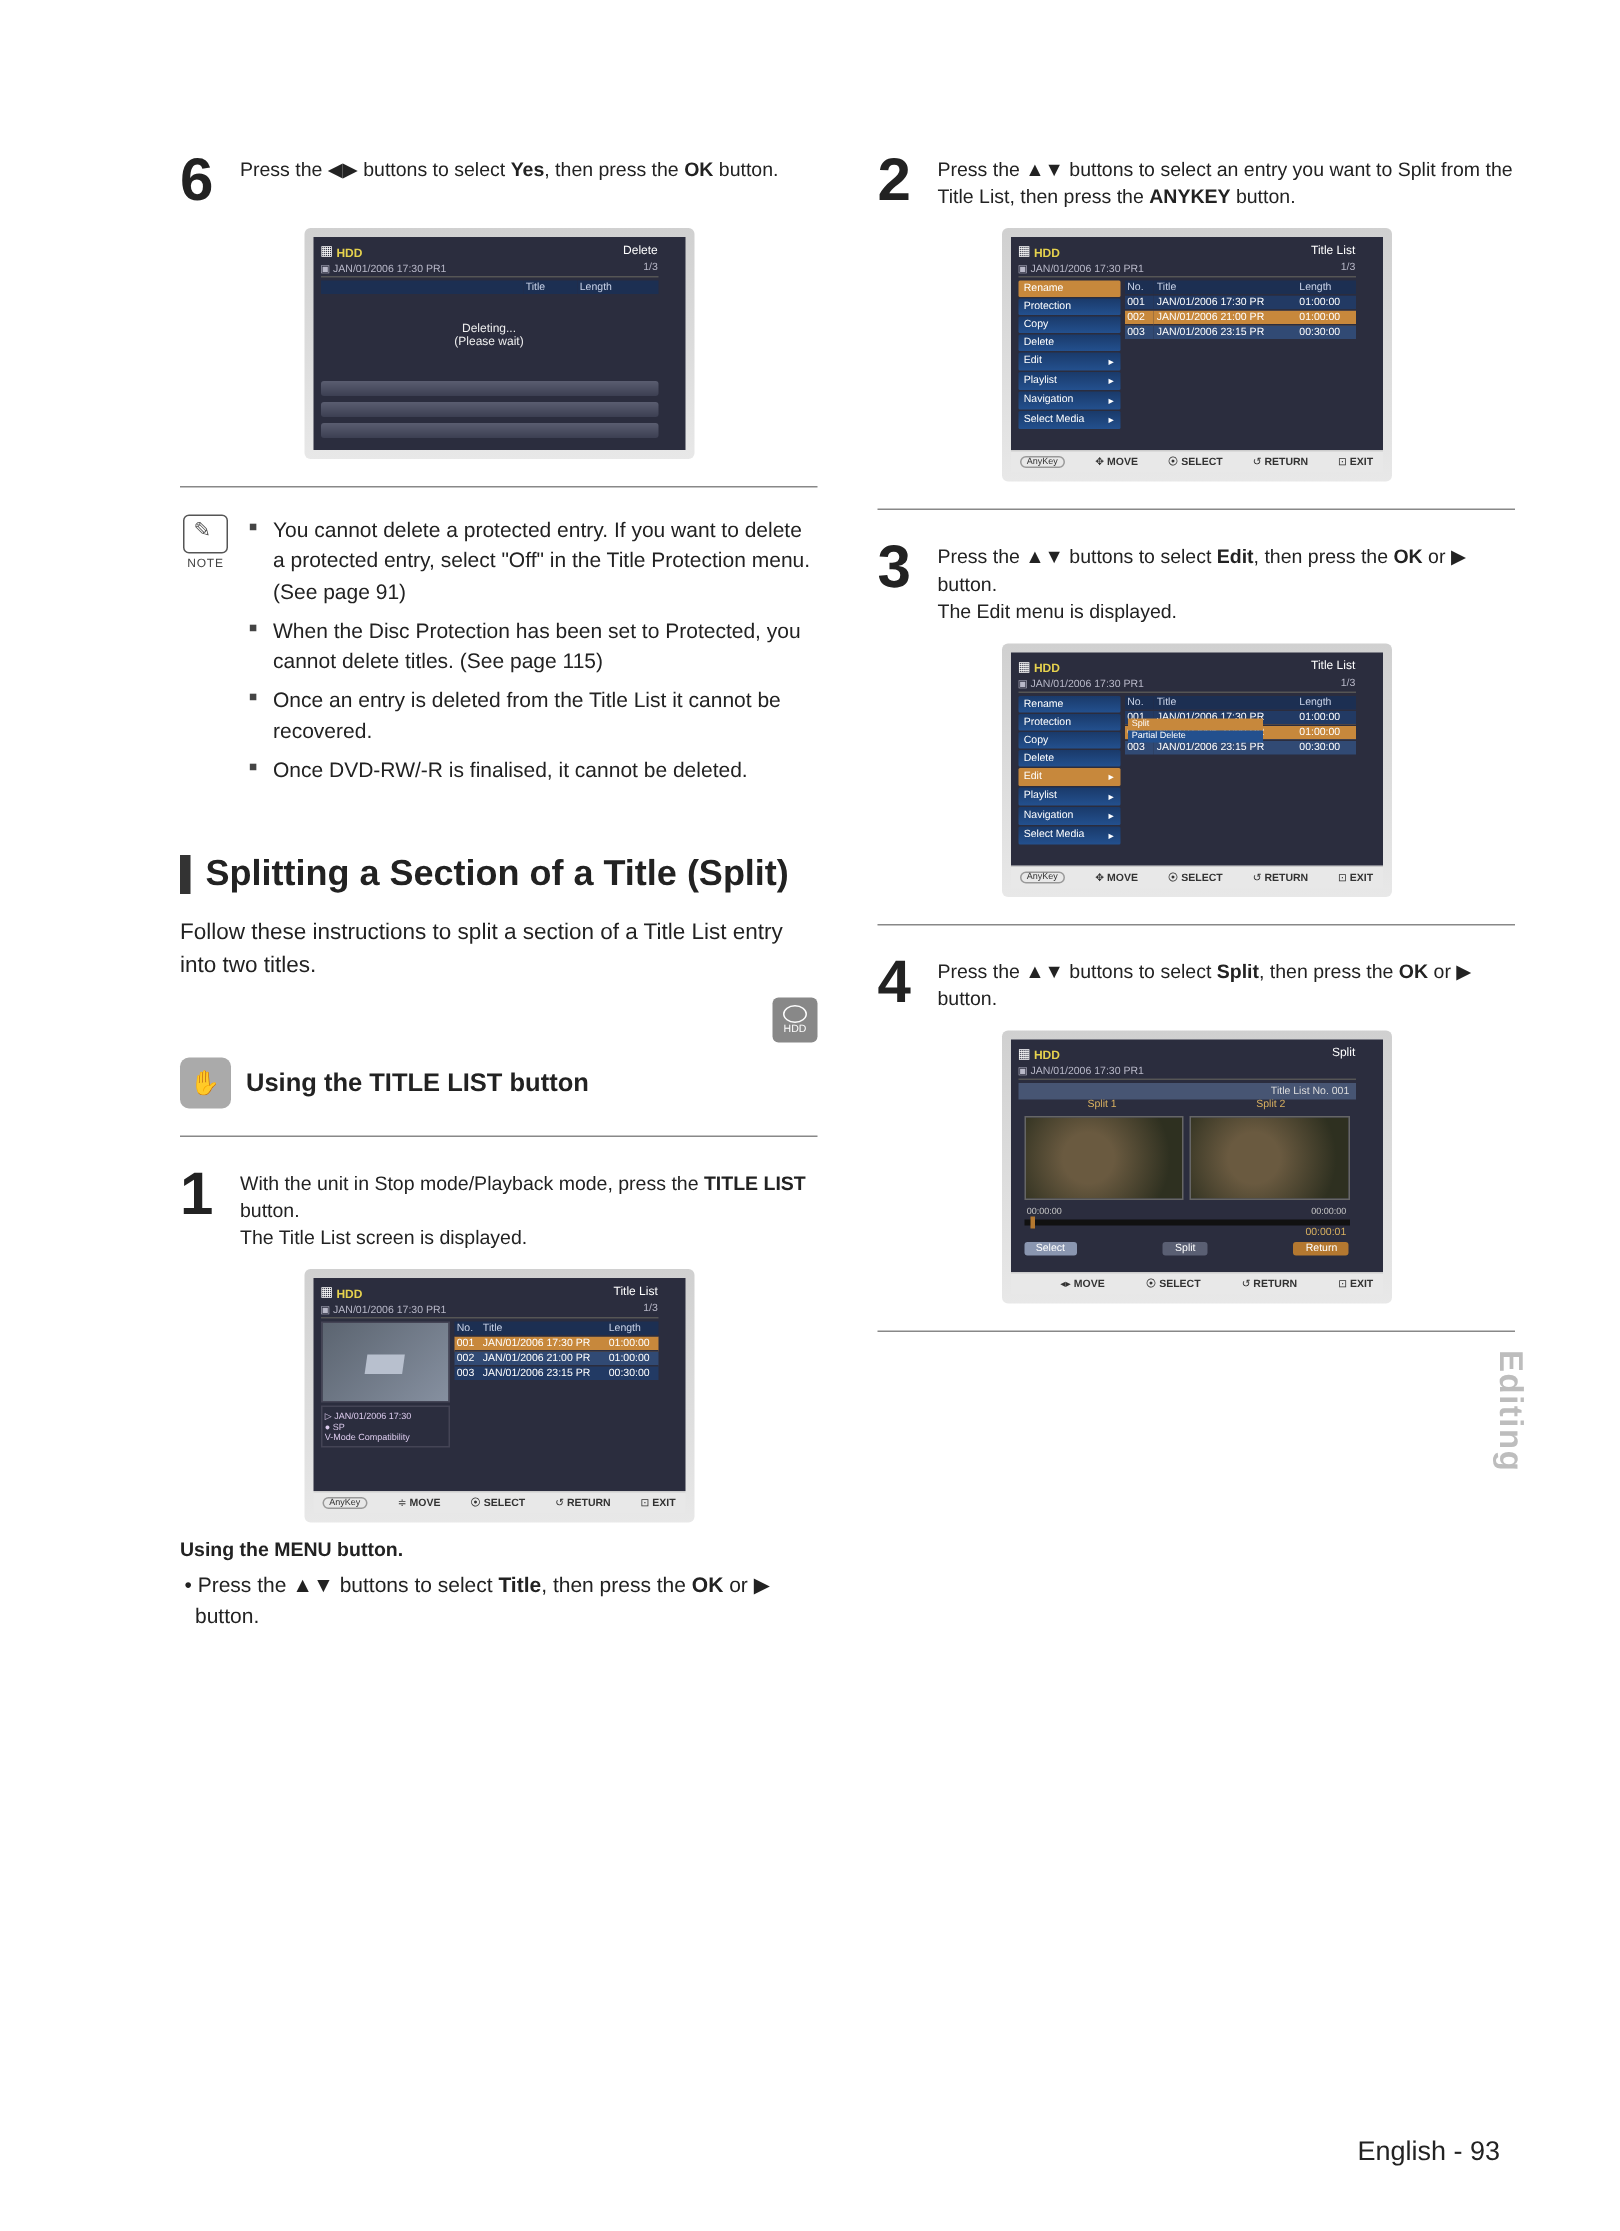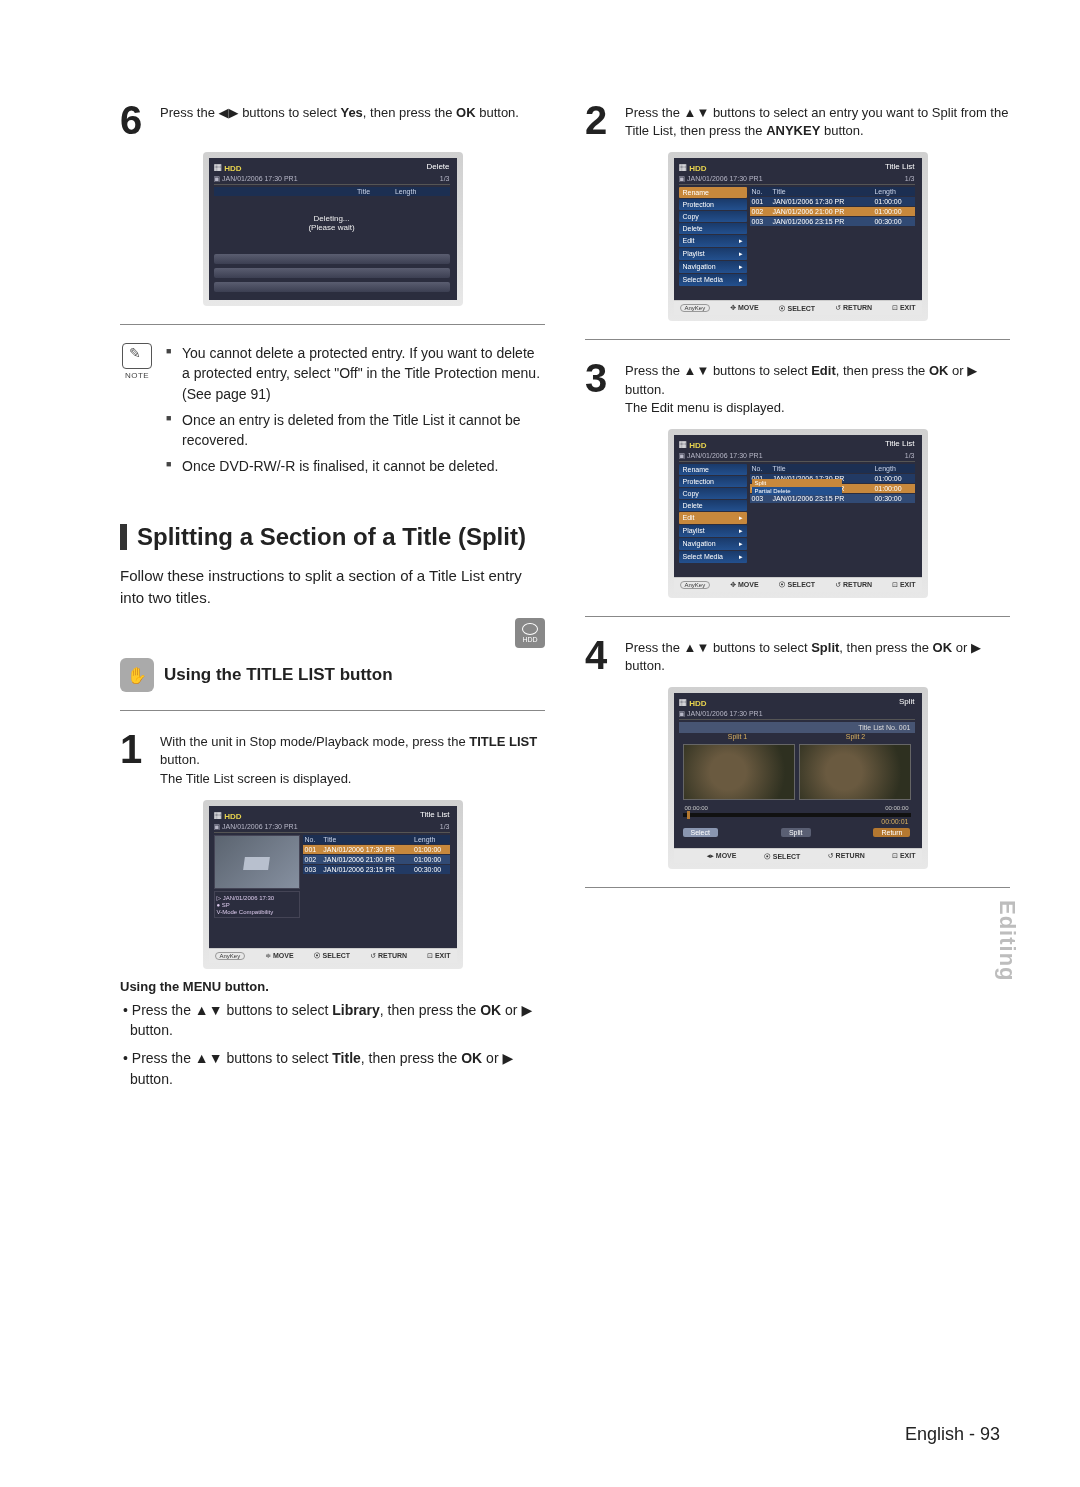--- a/index.html
+++ b/index.html
@@ -142,21 +142,21 @@
   }
   .tv-frame {
     background: linear-gradient(#d0d0d0,#e8e8e8);
     padding: 6px;
     border-radius: 4px;
   }
   .tv-screen {
     background: #2b2d3e;
     color: #fff;
     font-size: 8px;
-    padding: 4px 7px 8px 5px;
+    padding: 4px 18px 8px 5px;
     min-height: 130px;
     position: relative;
   }
   .tv-top {
     display: flex; justify-content: space-between; font-size: 8px; margin-bottom: 2px;
   }
   .tv-top .l { color: #e6d24e; font-weight: bold; }
   .tv-sub {
     display: flex; justify-content: space-between; font-size: 7px; color: #b8b8c8; border-bottom: 1px solid #555; padding-bottom: 1px; margin-bottom: 2px;
   }
@@ -287,20 +287,21 @@
 
       <hr class="rule">
 
       <div class="note-row">
         <div class="note-icon-wrap">
           <div class="note-icon"></div>
           <div class="note-label">NOTE</div>
         </div>
         <ul class="note-list">
           <li>You cannot delete a protected entry. If you want to delete a protected entry, select "Off" in the Title Protection menu. (See page 91)</li>
+          <li>When the Disc Protection has been set to Protected, you cannot delete titles. (See page 115)</li>
           <li>Once an entry is deleted from the Title List it cannot be recovered.</li>
           <li>Once DVD-RW/-R is finalised, it cannot be deleted.</li>
         </ul>
       </div>
 
       <div class="section-head">
         <div class="section-bar"></div>
         <div class="section-title">Splitting a Section of a Title (Split)</div>
       </div>
       <div class="body-text">Follow these instructions to split a section of a Title List entry into two titles.</div>
@@ -379,21 +380,20 @@
             <span class="key-pill">AnyKey</span>
             <span><span>≑</span> <b>MOVE</b></span>
             <span>⦿ <b>SELECT</b></span>
             <span>↺ <b>RETURN</b></span>
             <span>⊡ <b>EXIT</b></span>
           </div>
         </div>
       </div>
 
       <div class="small-head">Using the MENU button.</div>
-      <p class="bullet">• <span>Press the </span><span>▲▼</span><span> buttons to select </span><b>Library</b><span>, then press the </span><b>OK</b><span> or </span><span>▶</span><span> button.</span></p>
       <p class="bullet">• <span>Press the </span><span>▲▼</span><span> buttons to select </span><b>Title</b><span>, then press the </span><b>OK</b><span> or </span><span>▶</span><span> button.</span></p>
     </div>
 
     <div class="col">
 
       <div class="step">
         <div class="step-num">2</div>
         <div class="step-text">
           <span>Press the </span><span>▲▼</span><span> buttons to select an entry you want to Split from the Title List, then press the </span><b>ANYKEY</b><span> button.</span>
         </div>

